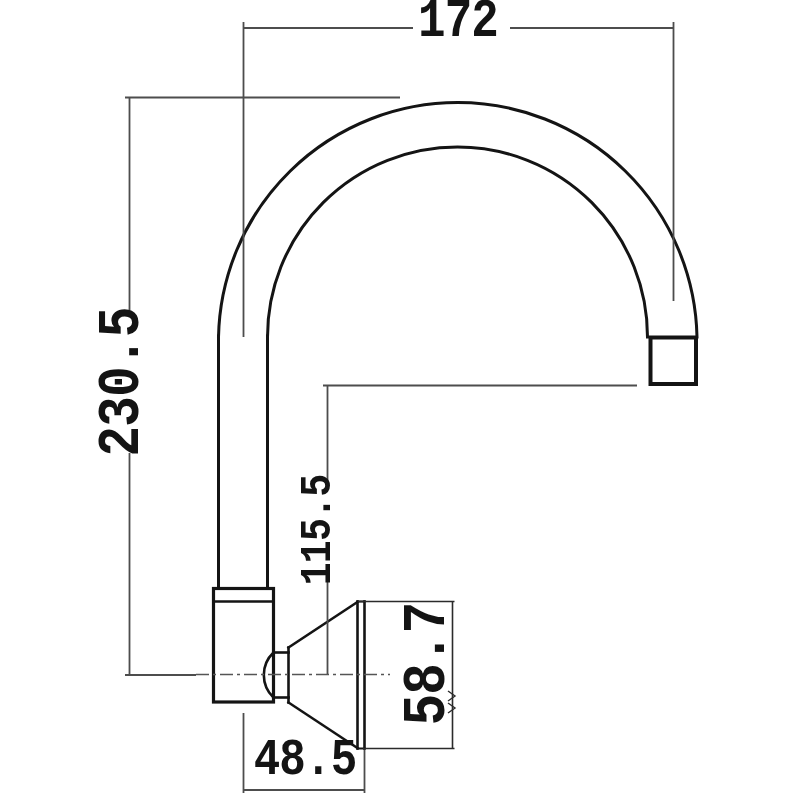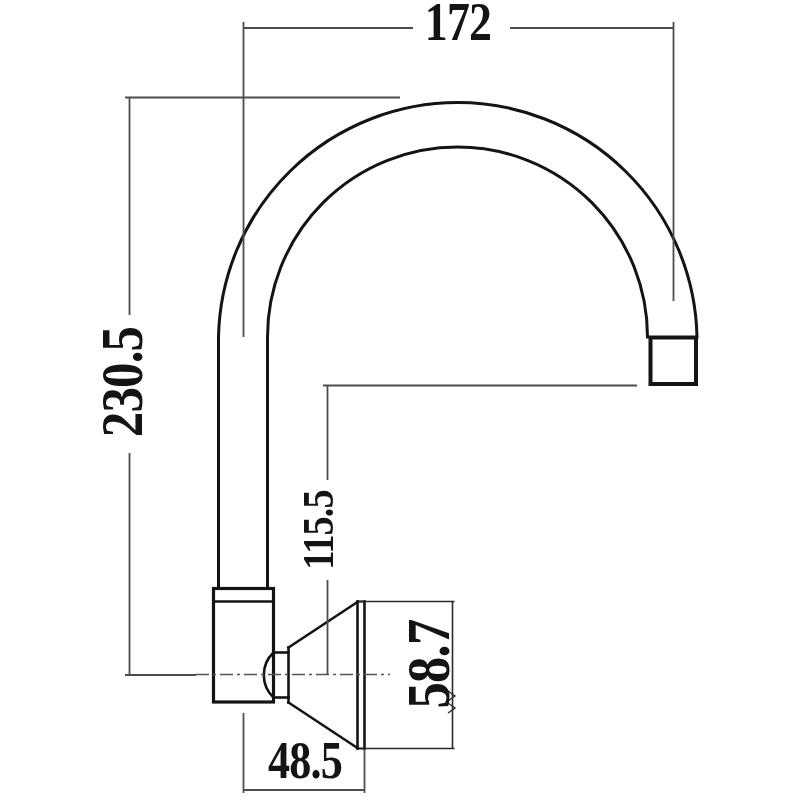--- a/index.html
+++ b/index.html
@@ -5,21 +5,21 @@
   html, body {
     margin: 0;
     padding: 0;
     background: #ffffff;
   }
   .canvas {
     position: relative;
     width: 800px;
     height: 800px;
     background: #ffffff;
-    font-family: Liberation Serif, serif;
+    font-family: Liberation Mono, monospace;
     overflow: hidden;
   }
   .canvas svg {
     position: absolute;
     left: 0;
     top: 0;
   }
   .dim-label {
     position: absolute;
     font-weight: bold;

